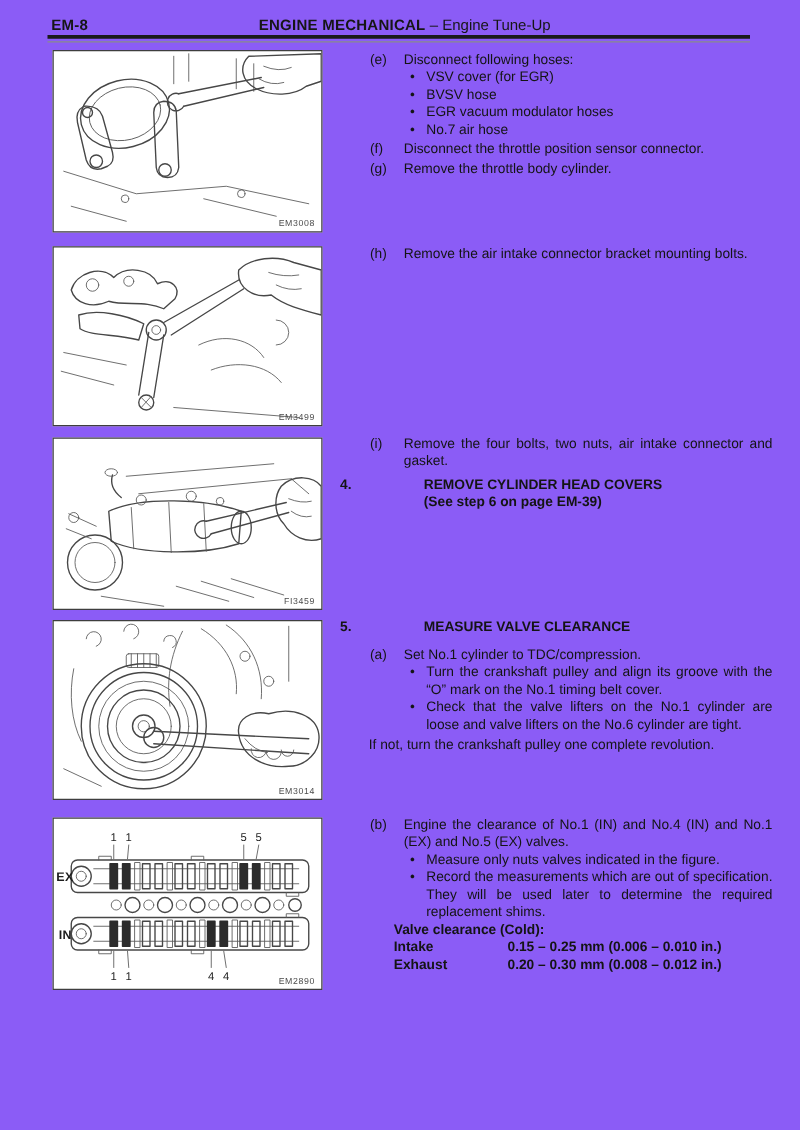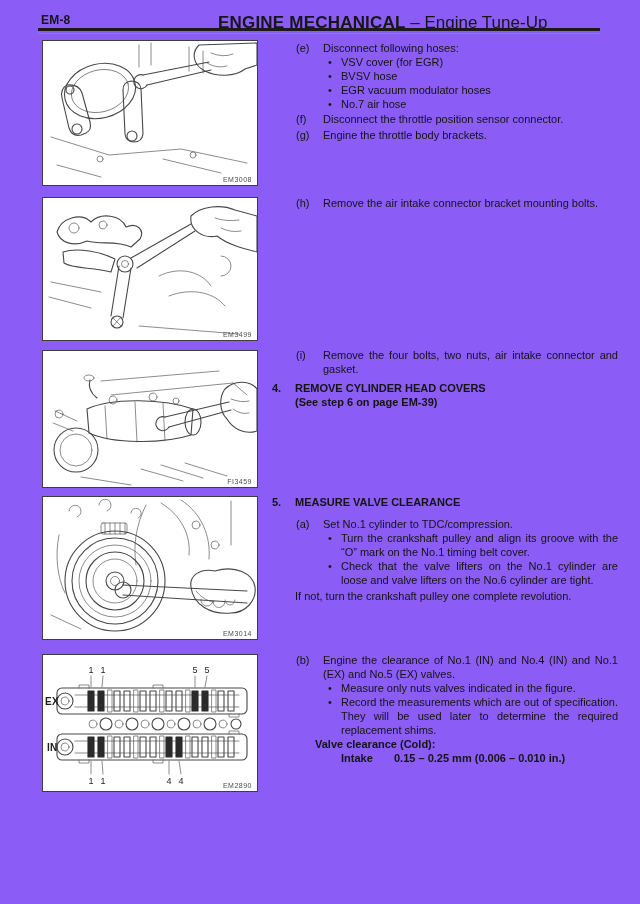--- a/index.html
+++ b/index.html
@@ -1,21 +1,21 @@
 <!DOCTYPE html>
 <html><head>
 <meta charset="utf-8">
 <style>
   html,body{margin:0;padding:0;background:#e8e8e8;}
   .page{position:relative;width:640px;height:904px;background:#8b5cf6;margin:0 auto;
         font-family:"Liberation Sans",sans-serif;color:#161616;overflow:hidden;padding-left:21px;}
 
   
   .hdr-code{position:absolute;left:41px;top:13px;font-size:12px;font-weight:bold;letter-spacing:.2px;}
-  .hdr-title{position:absolute;left:218px;top:13px;font-size:17px;white-space:nowrap;}
+  .hdr-title{position:absolute;left:207px;top:13px;font-size:12px;white-space:nowrap;}
   .hdr-title .b{font-weight:bold;letter-spacing:.2px;}
   .hdr-rule{position:absolute;left:38px;top:28px;width:562px;height:2px;
             border-top:3px solid #1a1a1a;border-bottom:1px solid #8a8a8a;}
 
   
   .fig{position:absolute;left:42px;width:216px;border:1.2px solid #3e3e3e;background:#fff;box-sizing:border-box;}
   .fig svg{display:block;width:100%;height:100%;}
   .fig svg *{stroke:#474747;fill:none;stroke-width:1.1;stroke-linecap:round;stroke-linejoin:round;}
   .fig svg .thin{stroke-width:.7;stroke:#5a5a5a;}
   .fig svg .dk{fill:#2b2b2b;stroke:#2b2b2b;}
@@ -27,24 +27,24 @@
   .tb{position:absolute;font-size:11px;line-height:14px;color:#141414;}
   .step{left:296px;width:322px;}
   .row{display:flex;}
   .lbl{width:27px;flex:none;}
   .txt{flex:1;text-align:justify;}
   ul.bullets{margin:0 0 0 32px;padding:0;list-style:none;}
   ul.bullets li{position:relative;padding-left:13px;text-align:justify;}
   ul.bullets li::before{content:"\2022";position:absolute;left:0;top:0;}
   .sect{left:272px;width:347px;display:flex;font-weight:bold;}
   .num{width:23px;flex:none;font-weight:bold;}
-  .sect .txt{text-align:left;}
+  .sect .txt{text-align:left;margin-left:44px;}
   .note{left:295px;width:324px;text-align:justify;}
   .spec{left:315px;width:320px;font-weight:bold;}
-  .spec .srow{display:flex;margin-left:26px;}
+  .spec .srow{display:flex;gap:38px;}
   .spec .sname{width:53px;flex:none;}
 </style>
 </head>
 <body>
 
 <div class="page">
 
   <div class="hdr-code">EM-8</div>
   <div class="hdr-title">
     <span class="b">ENGINE MECHANICAL</span>
@@ -238,21 +238,21 @@
   <div class="tb step" style="top:112px;">
     <div class="row">
       <span class="lbl">(f)</span>
       <span class="txt">Disconnect the throttle position sensor connector.</span>
     </div>
   </div>
 
   <div class="tb step" style="top:128px;">
     <div class="row">
       <span class="lbl">(g)</span>
-      <span class="txt">Engine the throttle body brackets.</span>
+      <span class="txt">Remove the throttle body cylinder.</span>
     </div>
   </div>
 
   <div class="tb step" style="top:196px;">
     <div class="row">
       <span class="lbl">(h)</span>
       <span class="txt">Remove the air intake connector bracket mounting bolts.</span>
     </div>
   </div>
 
@@ -298,15 +298,19 @@
       <li>Record the measurements which are out of specification. They will be used later to determine the required replacement shims.</li>
     </ul>
   </div>
 
   <div class="tb spec" style="top:737px;">
     <div>Valve clearance (Cold):</div>
     <div class="srow">
       <span class="sname">Intake</span>
       <span>0.15 – 0.25 mm (0.006 – 0.010 in.)</span>
     </div>
+    <div class="srow">
+      <span class="sname">Exhaust</span>
+      <span>0.20 – 0.30 mm (0.008 – 0.012 in.)</span>
+    </div>
   </div>
 
 </div>
 
 </body></html>

